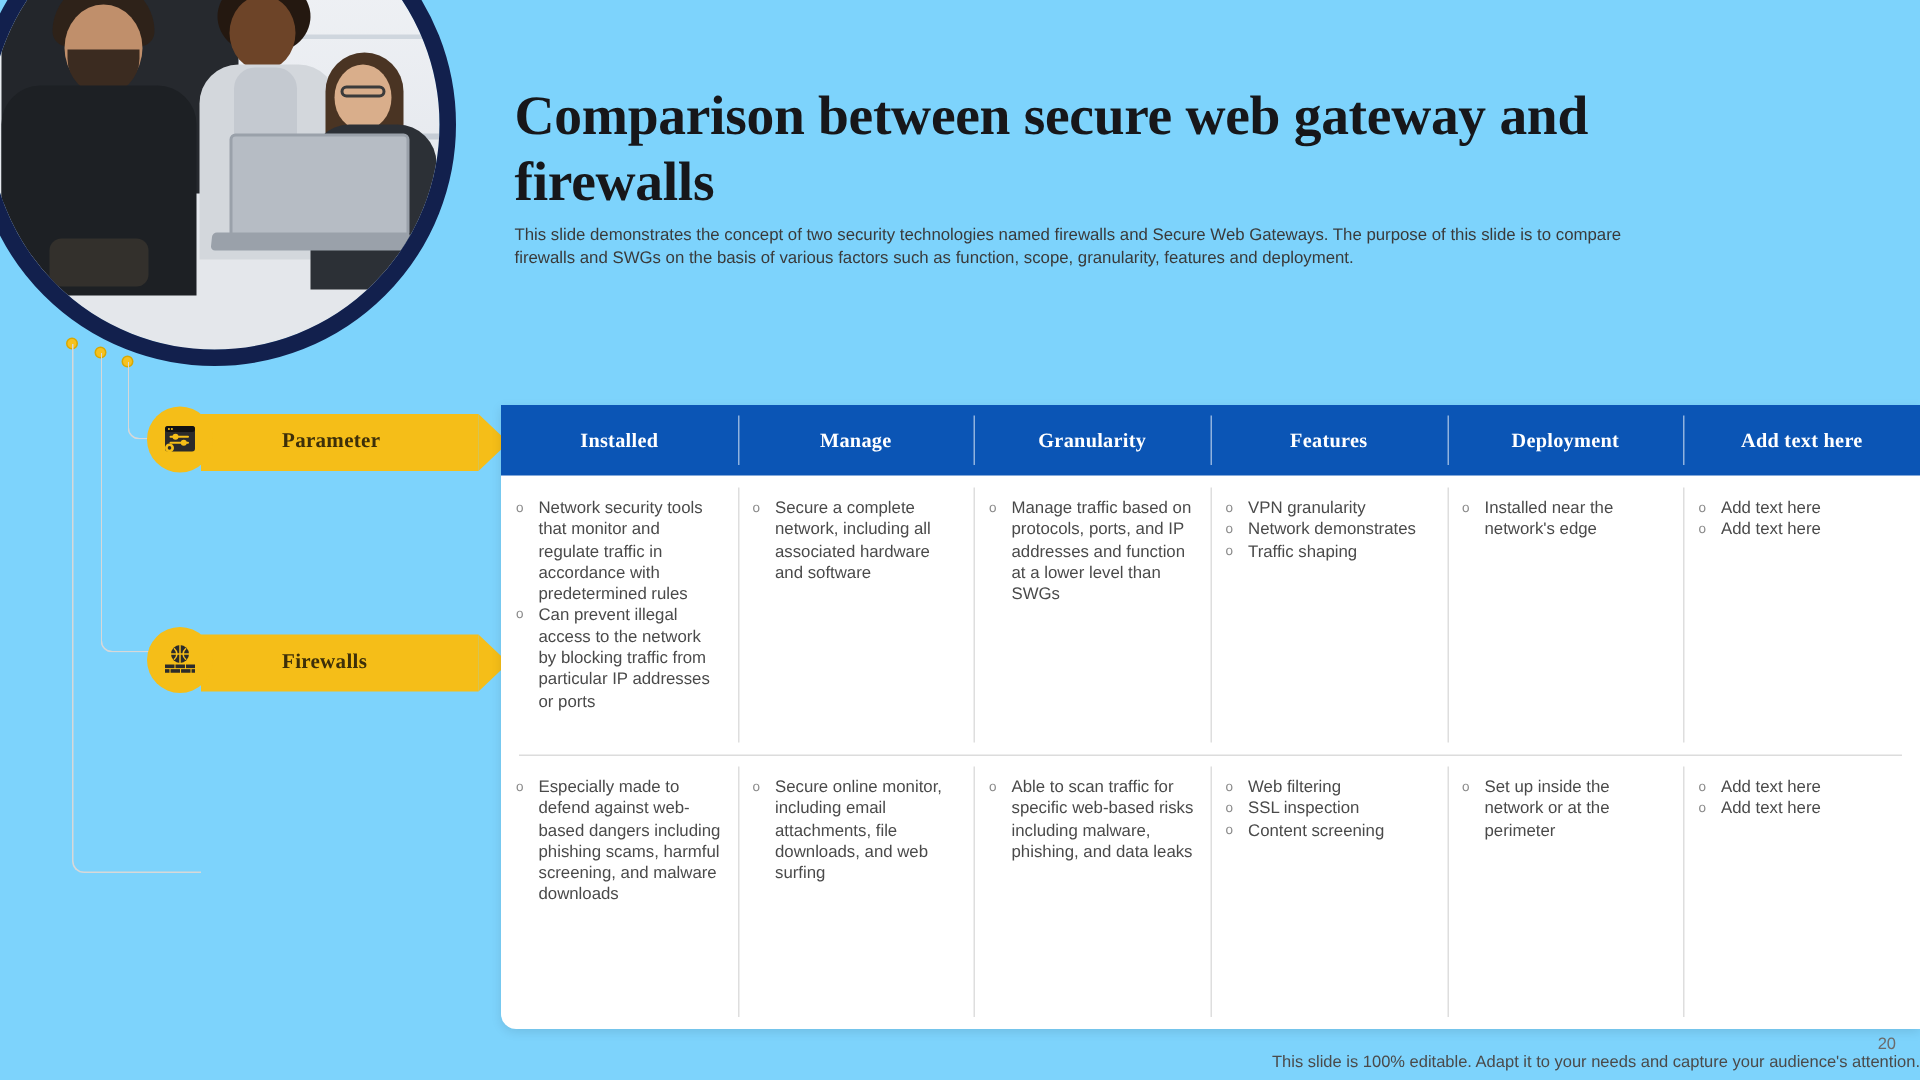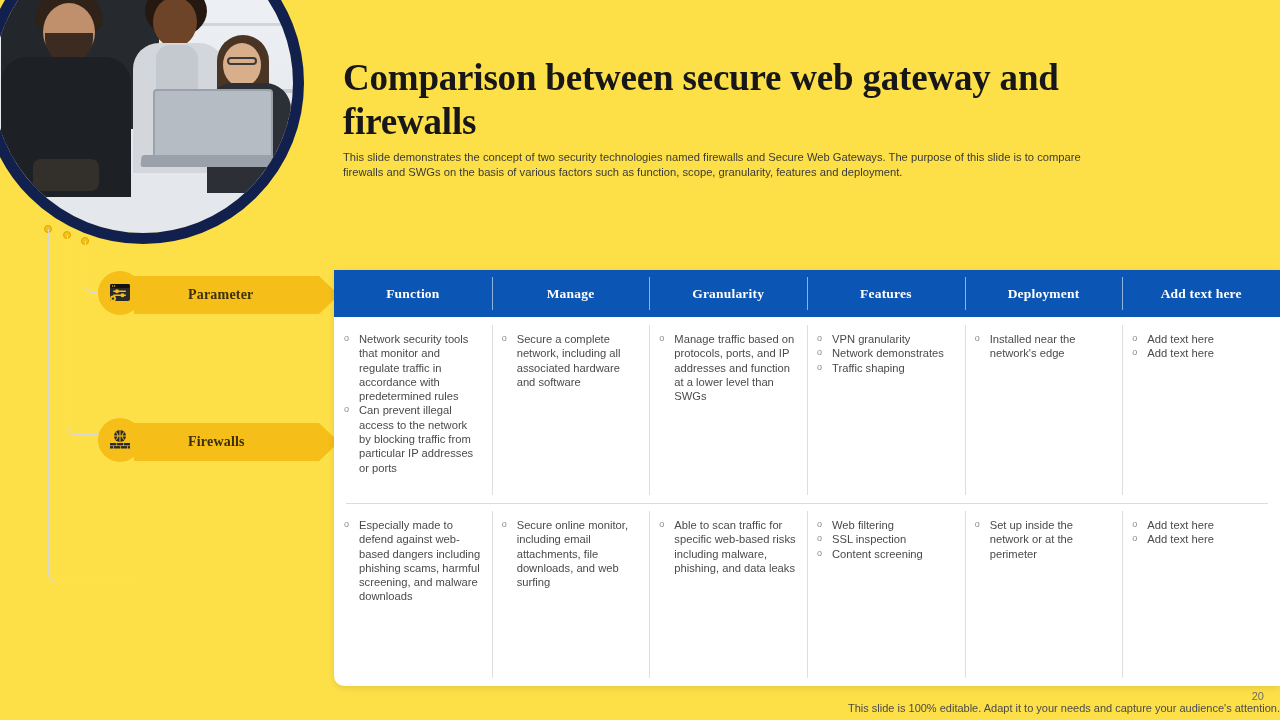--- a/index.html
+++ b/index.html
@@ -2,21 +2,21 @@
 <html><head>
 <meta charset="utf-8">
 <style>
   * { box-sizing: border-box; margin: 0; padding: 0; }
   html, body {
     width: 1280px; height: 720px;
     background: #ffffff;
     font-family: "Liberation Sans", sans-serif;
     overflow: hidden;
   }
-  .slide { position: relative; width: 1280px; height: 720px; background: #fde047; }
+  .slide { position: relative; width: 1280px; height: 720px; background: #7dd3fc; }
 
   
   .photo-wrap {
     position: absolute; left: -18px; top: -78px;
     width: 322px; height: 322px;
   }
   .photo-ring {
     position: absolute; inset: 0;
     border-radius: 50%;
     border: 11px solid #12204d;
@@ -295,21 +295,21 @@
             <rect x="19.7" y="18.1" width="2.3" height="2.4"></rect>
         </g>
       </svg>
     </div>
   </div>
 
 
   <div class="table">
 
     <div class="thead">
-      <div class="th">Function</div>
+      <div class="th">Installed</div>
       <div class="th">Manage</div>
       <div class="th">Granularity</div>
       <div class="th">Features</div>
       <div class="th">Deployment</div>
       <div class="th">Add text here</div>
     </div>
 
     <div class="tbody-row r1">
       <div class="td">
         <ul class="bullets">

